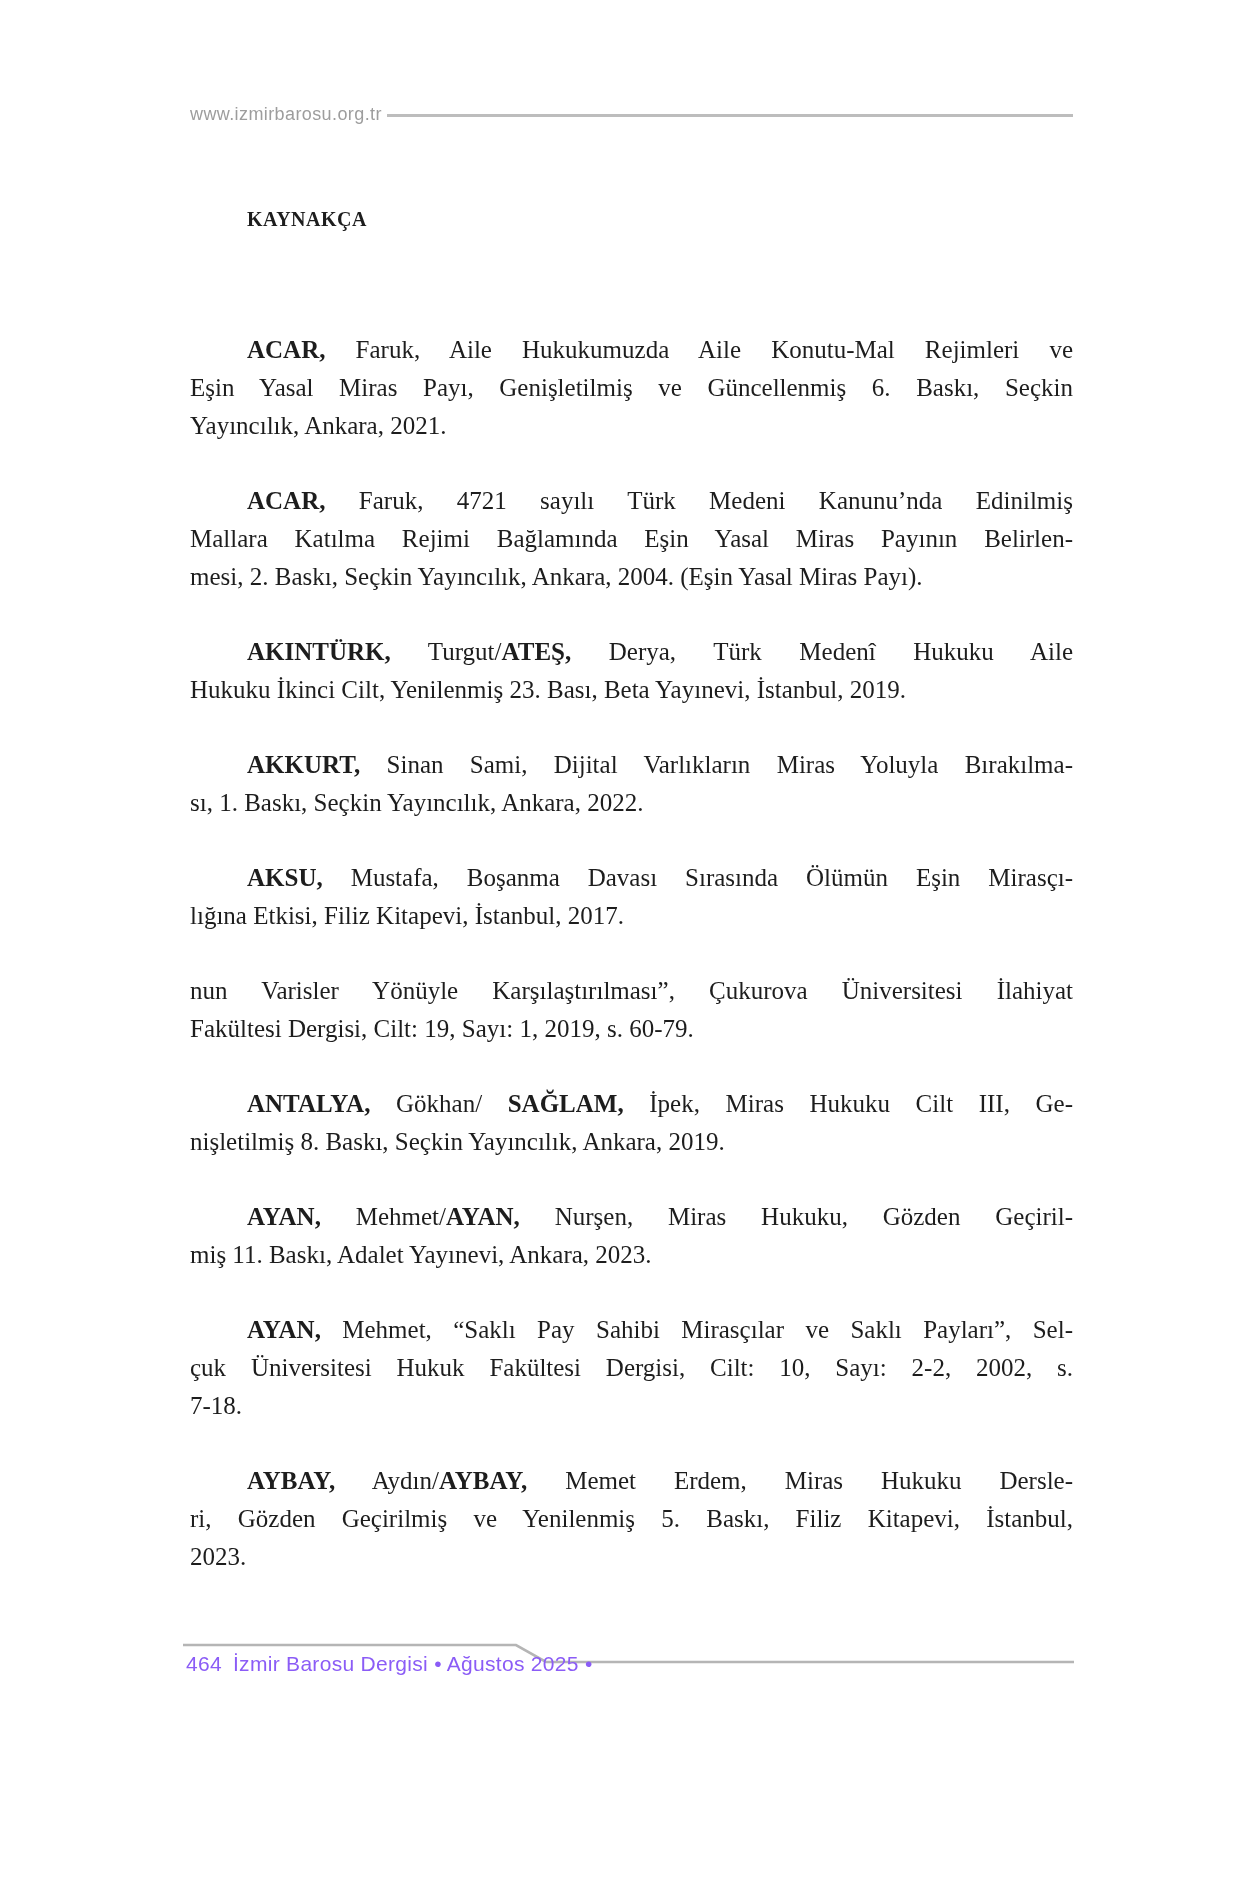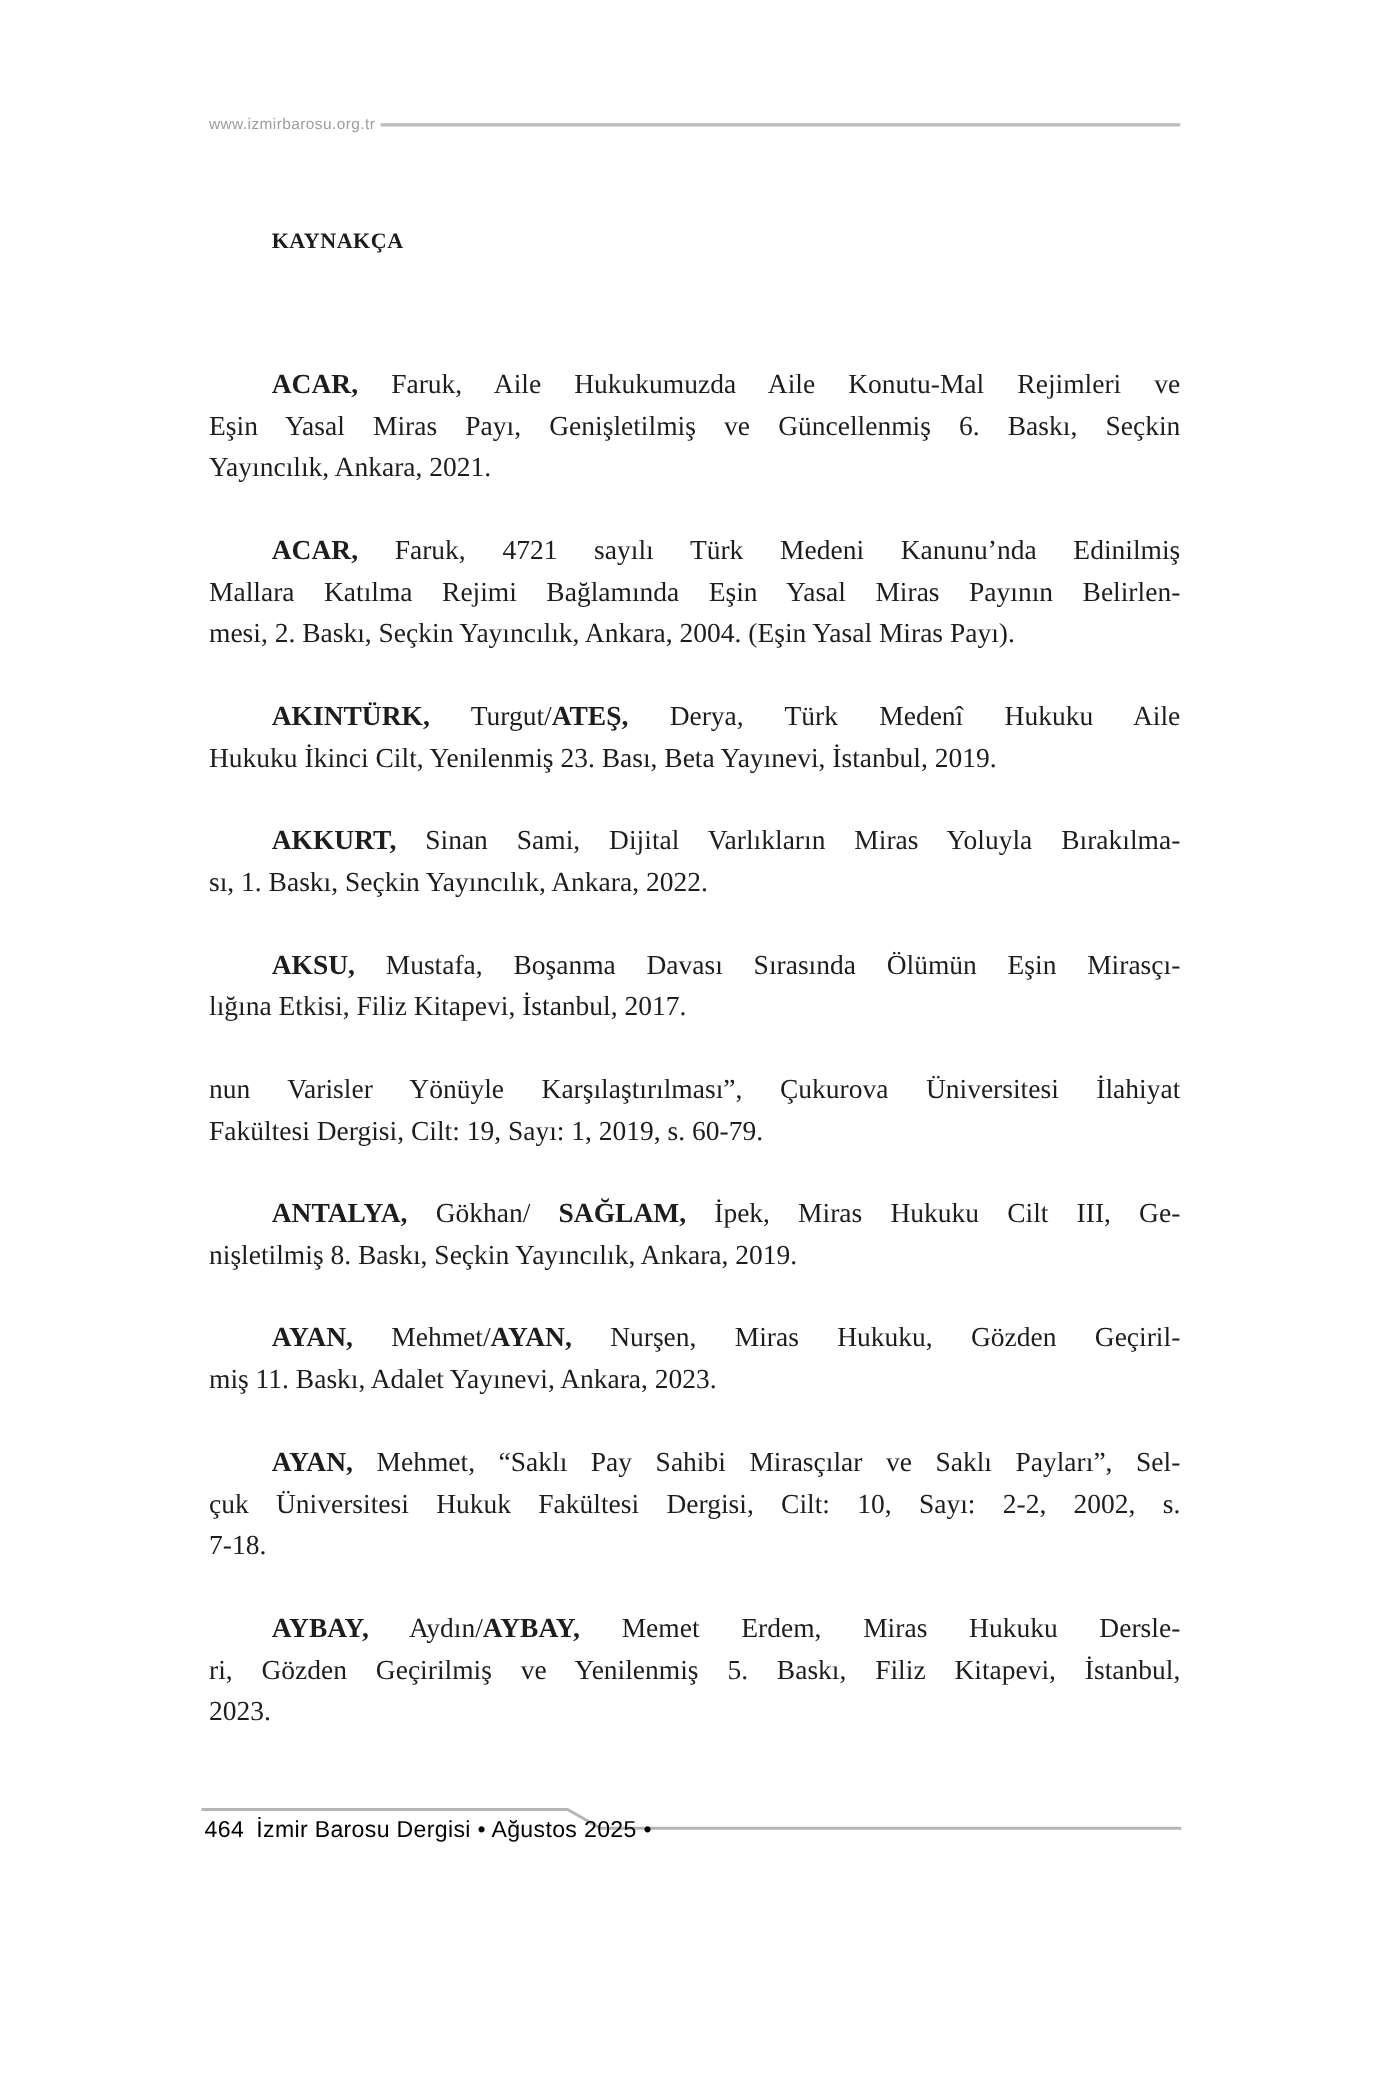--- a/index.html
+++ b/index.html
@@ -11,21 +11,21 @@
     font-family:"Liberation Serif","DejaVu Serif",serif;
     color:#1d1d1d;
     overflow:hidden;
   }
 
   
   .header {
     position:absolute; top:104px; left:190px; right:187px;
     display:flex; align-items:center;
     font-family:"Liberation Sans","DejaVu Sans",sans-serif;
-    font-size:14px; letter-spacing:0.4px; color:#9d9d9d;
+    font-size:18px; letter-spacing:0.4px; color:#9d9d9d;
   }
   .header .rule { flex:1; height:3px; background:#bdbdbd; margin-left:5px; margin-top:2px; }
 
   
   .content {
     position:absolute; left:190px; top:200px; width:883px;
     font-size:25px; line-height:38px;
   }
   .title {
     font-weight:bold; font-size:20px; letter-spacing:0.5px;
@@ -35,21 +35,21 @@
   .line { text-align:justify; text-align-last:justify; }
   .line.first { text-indent:57px; }
   .line.last { text-align-last:left; }
   .bold { font-weight:bold; }
 
   
   .footer-rule { position:absolute; left:183px; top:1640px; }
   .footer {
     position:absolute; left:186px; top:1652px;
     font-family:"Liberation Sans","DejaVu Sans",sans-serif;
-    font-size:21px; letter-spacing:0.3px; color:#000000;
+    font-size:21px; letter-spacing:0.3px; color:#8b5cf6;
     white-space:nowrap;
   }
   .footer .pgnum { margin-right:11px; }
 </style>
 </head>
 <body>
 
 <div class="page">
 
   <div class="header">

